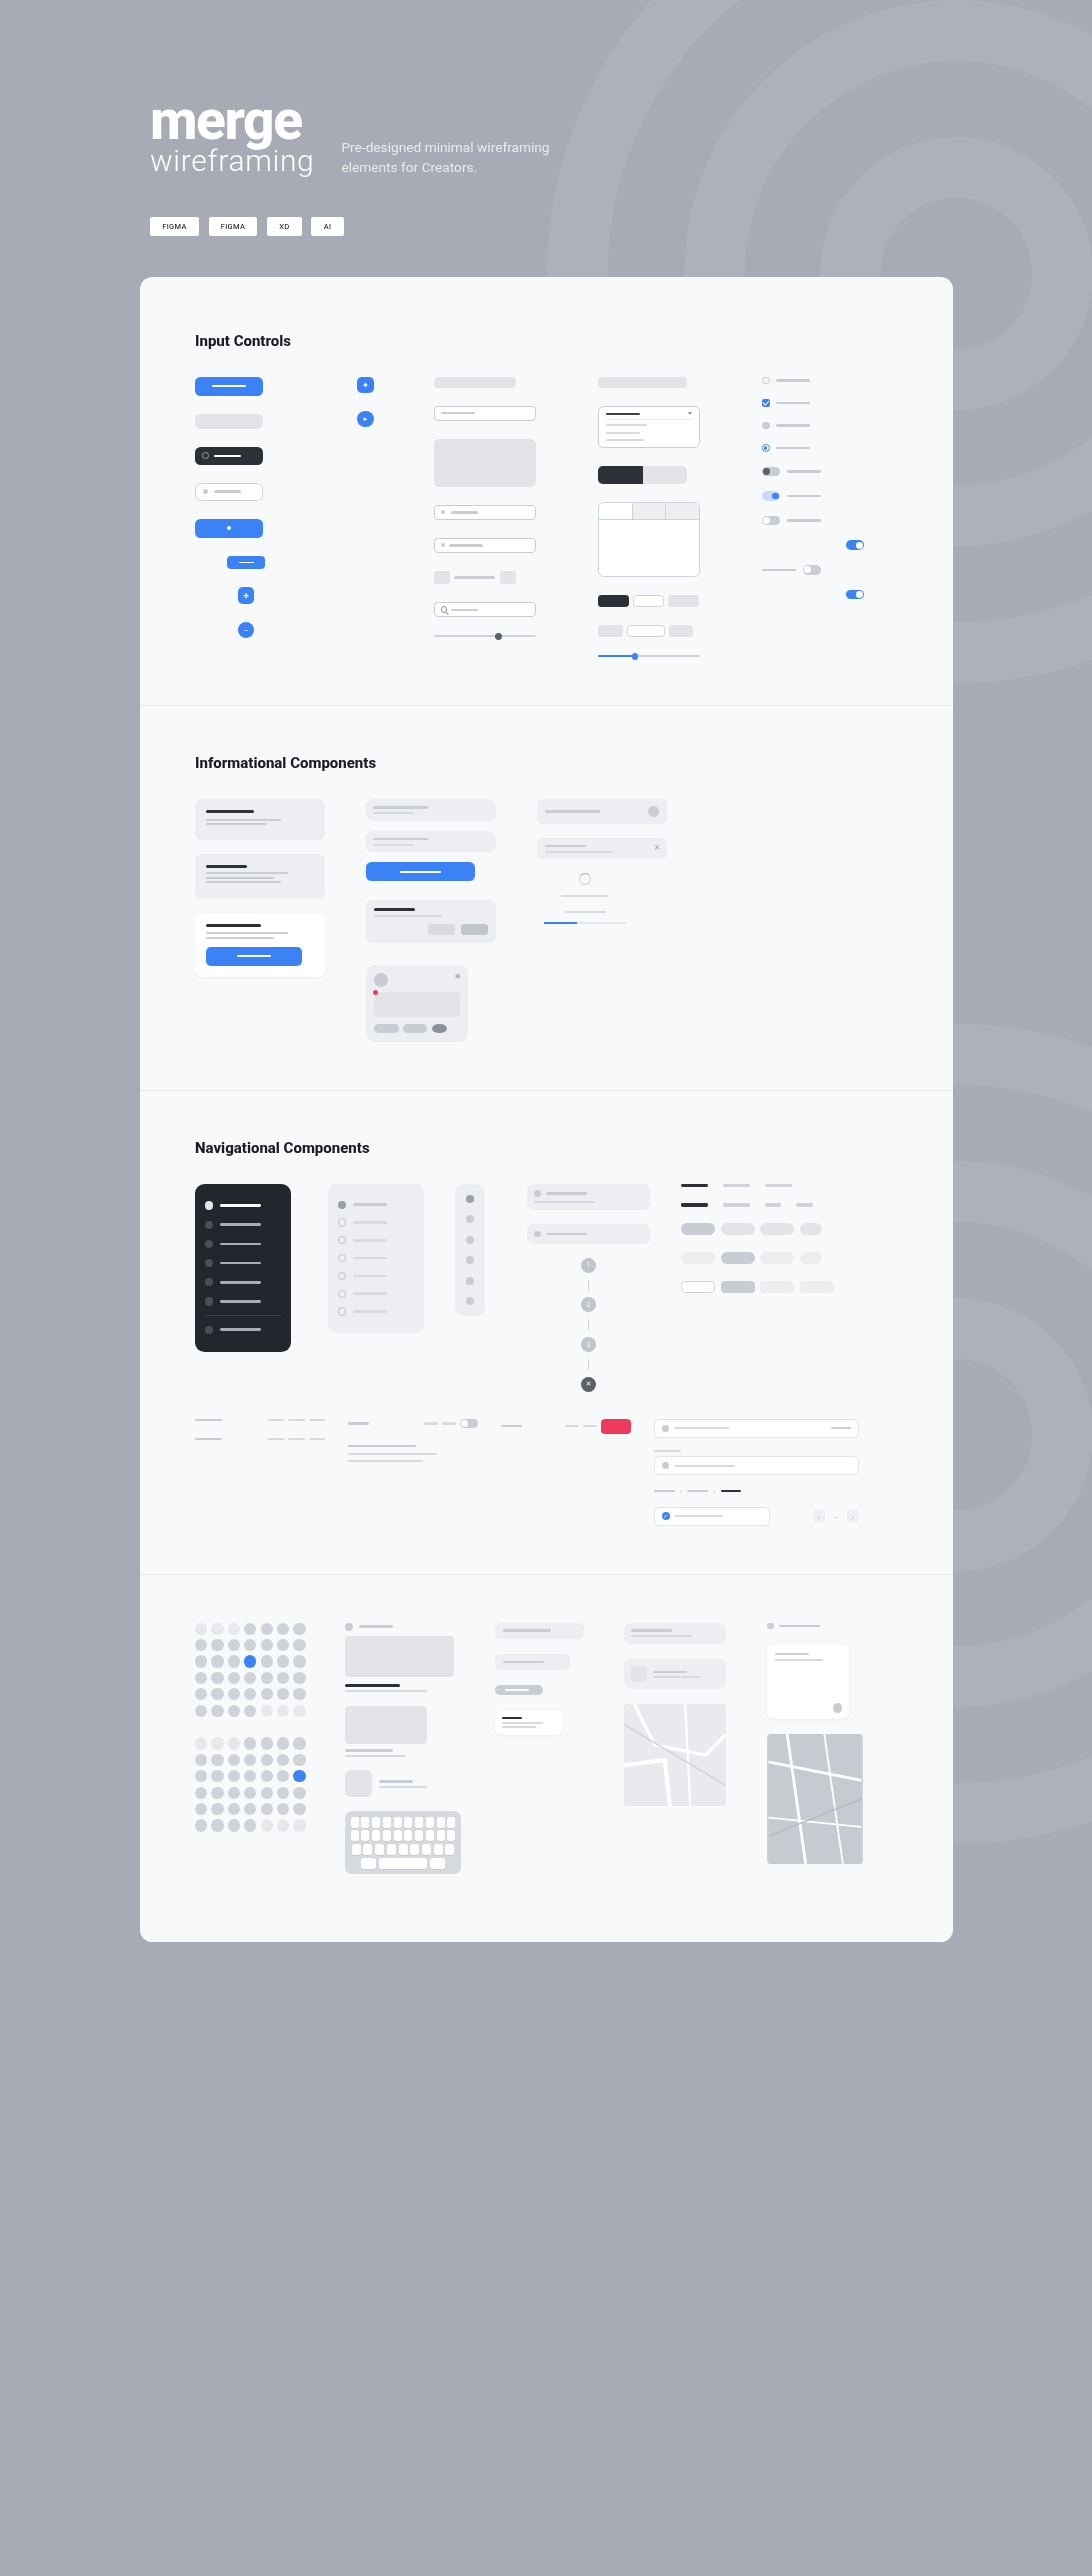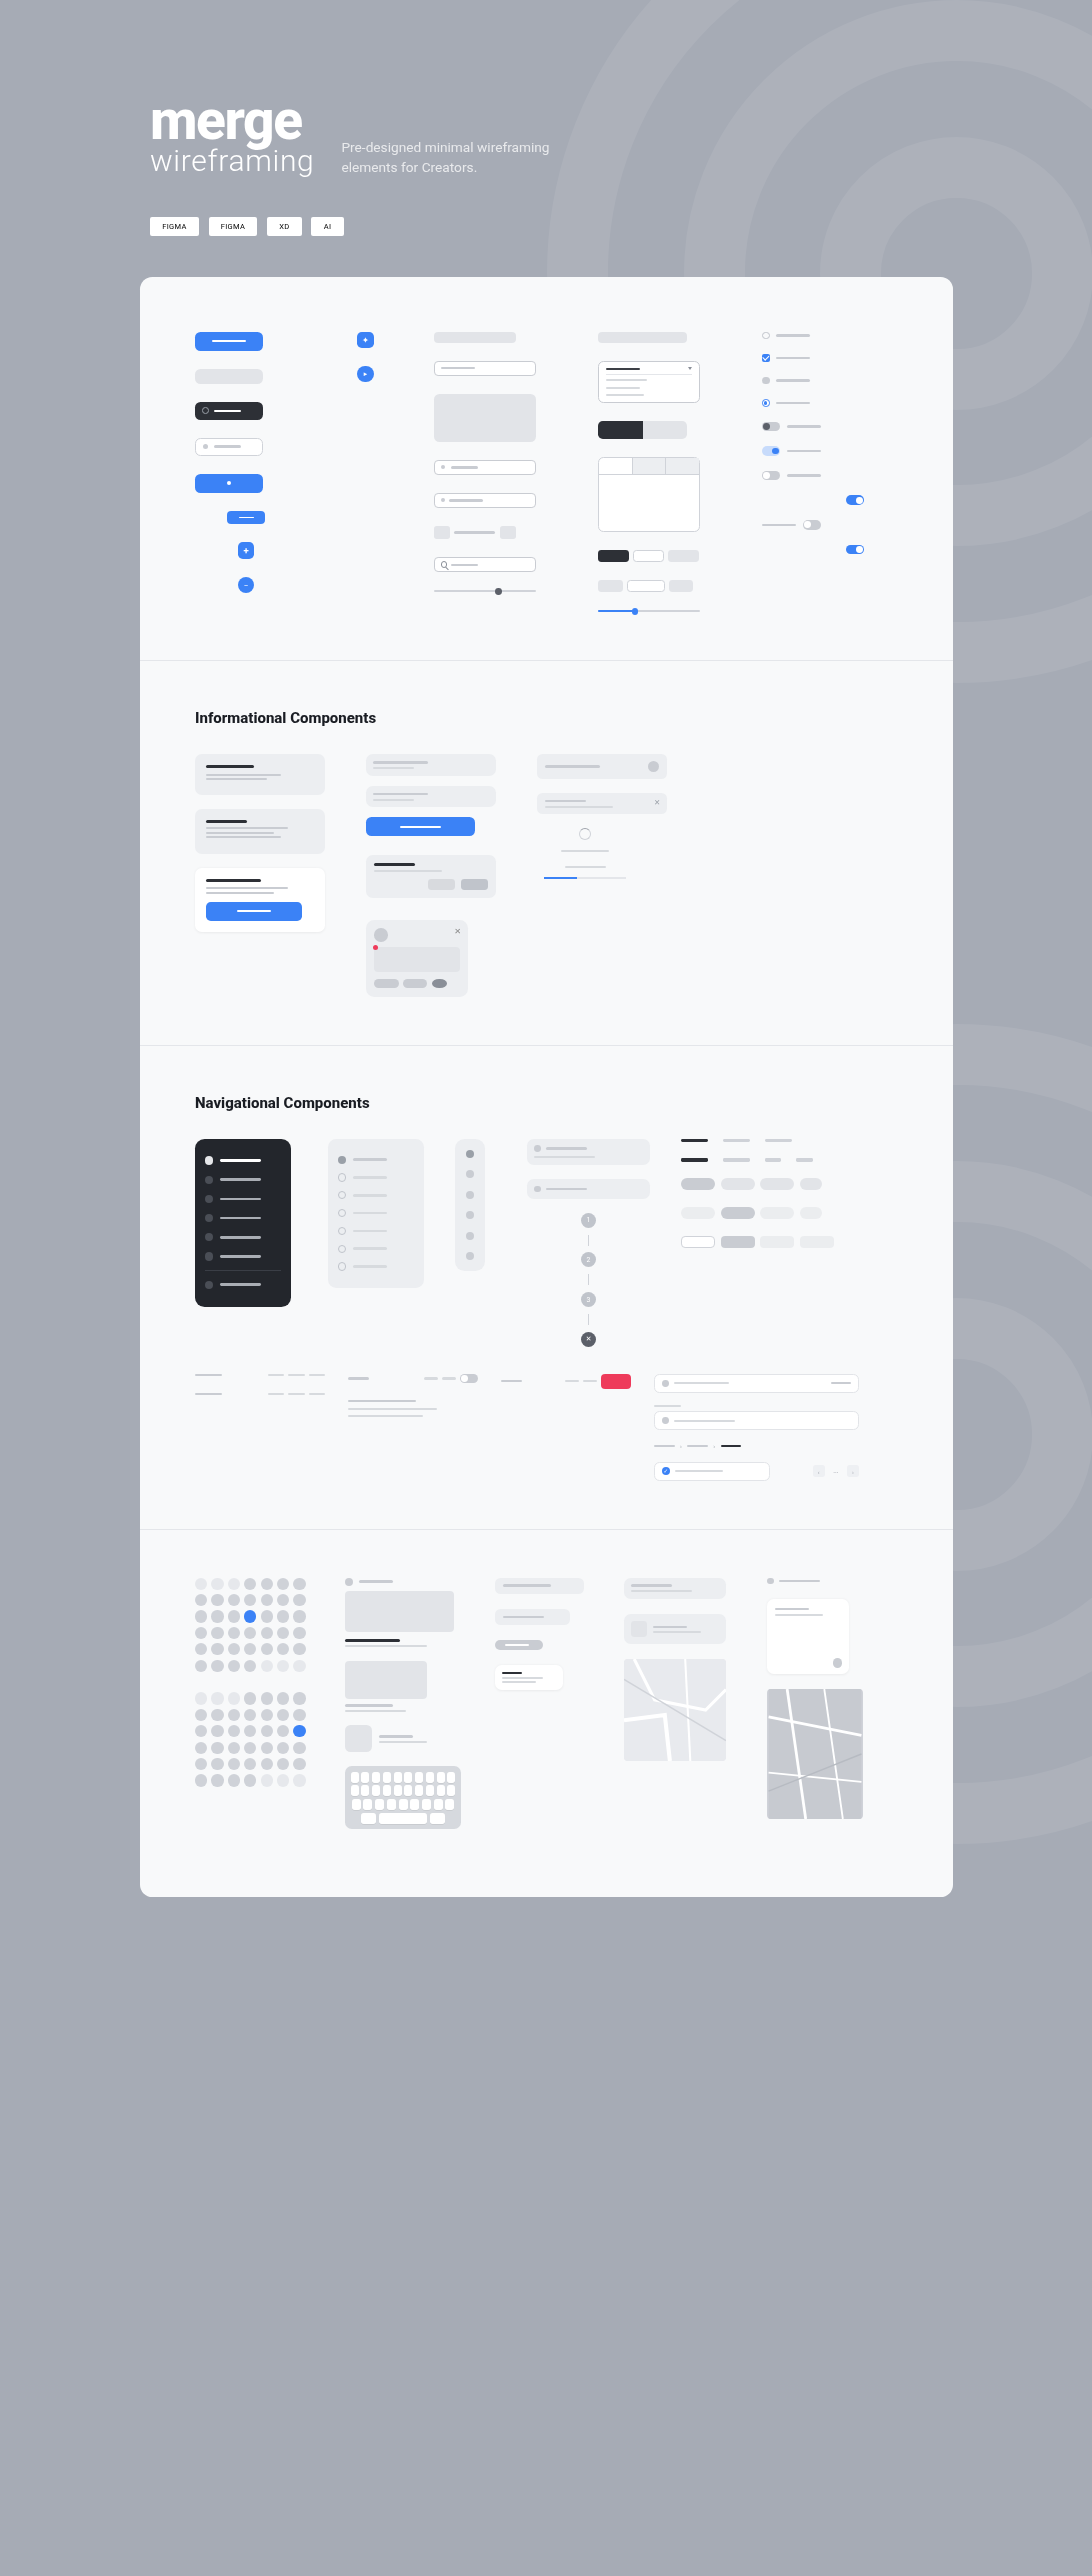--- a/index.html
+++ b/index.html
@@ -189,20 +189,21 @@
 </div>
 <div class="formats">
   <div class="pill">FIGMA</div>
   <div class="pill">FIGMA</div>
   <div class="pill">XD</div>
   <div class="pill">AI</div>
 </div>
 
 <div class="canvas">
 
+  <div class="section-title">Input Controls</div>
   <div class="grid-input">
 
     <div class="stack" style="gap:18px;">
       <div class="btn-blue">
           <div class="bar"></div>
         </div>
       <div class="btn-grey"></div>
       <div class="btn-outline-dark">
           <div class="ring-sm"></div>
           <div class="bar wt" style="width:27px;height:2px;"></div>

